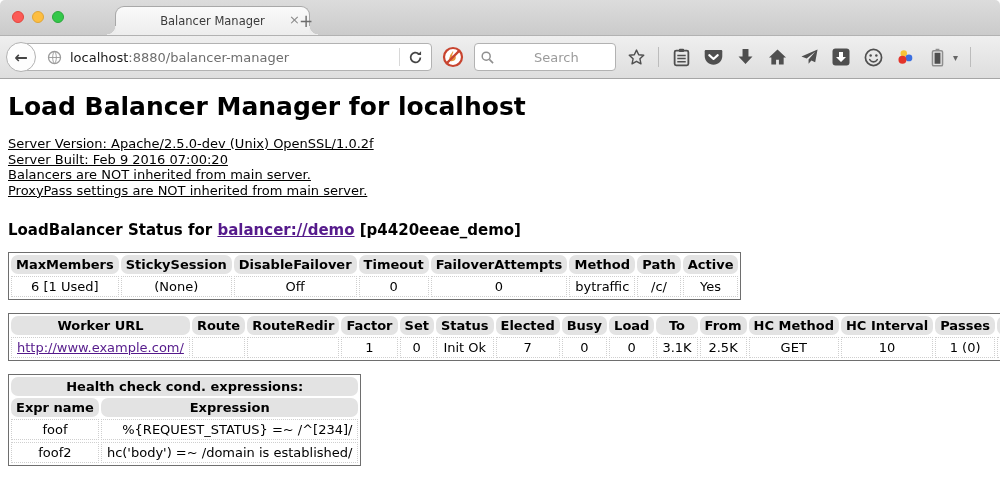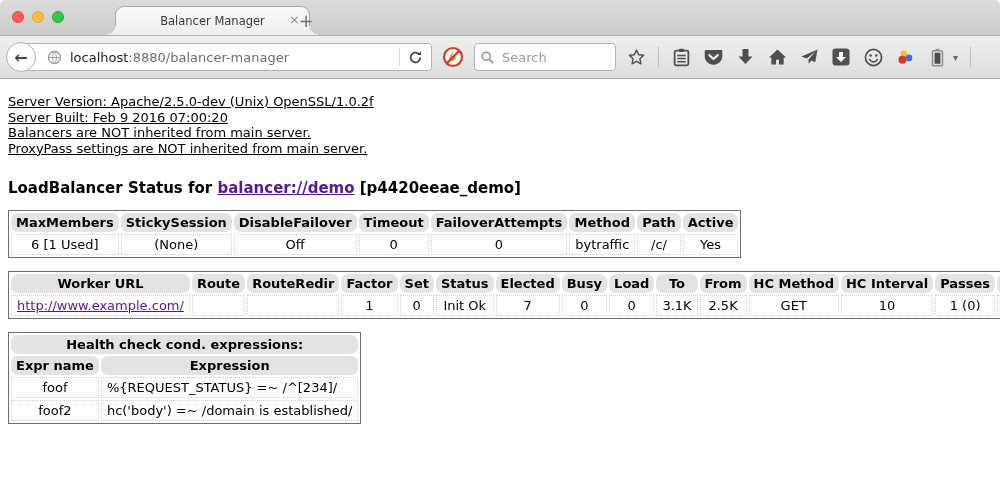--- a/index.html
+++ b/index.html
@@ -64,21 +64,21 @@
   .url-host { color:#1a1a1a; }
   .url-path { color:#6e6e6e; }
   .url-sep { width:1px; height:18px; background:#d8d8d8; margin-right:6px; }
   .reload { padding:0 8px 0 2px; display:flex; }
 
   .flashblock { margin:0 10px; display:flex; }
 
   .searchbox {
     height:28px; width:142px; flex:none;
     background:#fff; border:1px solid #b2b2b2; border-radius:4px;
-    display:flex; align-items:center; padding:0 6px;
+    display:flex; align-items:center; padding:0 6px;gap:32px;
   }
   .searchbox input {
     border:none; outline:none; background:transparent; width:100%;
     font-family:"DejaVu Sans",sans-serif; font-size:13px; color:#444;
   }
   .searchbox input::placeholder { color:#9b9b9b; }
   .search-glass { margin-right:6px; display:flex; }
 
   .iconrow { display:flex; align-items:center; margin-left:10px; gap:12px; }
   .tool-icon { width:20px; height:20px; display:flex; align-items:center; justify-content:center; }
@@ -104,21 +104,21 @@
     padding:0 5px; text-align:center; line-height:19px; white-space:nowrap;border-radius:7px;
   }
   table.apache td {
     padding:0 5px; text-align:center; line-height:19px;
     border:1px dotted #cfcfcf; white-space:nowrap;
   }
   table.apache td.left { text-align:right; }
   .tbl-balancer { width:616px; }
   .tbl-workers  { width:977px; margin-top:16px; }
   .tbl-health   { width:311px; margin-top:10px; }
-  .tbl-health td.expr { text-align:left; }
+  .tbl-health td.expr { text-align:right; }
   .ic { display:block; }
 </style>
 </head>
 <body>
 
 <div class="browser">
 
   <div class="titlebar">
     <div class="traffic">
       <div class="light red"></div>
@@ -240,20 +240,21 @@
       <span class="tool-icon hamburger">
           <span></span>
           <span></span>
           <span></span>
         </span>
 
     </div>
   </div>
 
   <div class="content">
+    <h1 class="page-title">Load Balancer Manager for localhost</h1>
 
     <div class="info">
       <div>Server Version: Apache/2.5.0-dev (Unix) OpenSSL/1.0.2f</div>
       <div>Server Built: Feb 9 2016 07:00:20</div>
       <div>Balancers are NOT inherited from main server.</div>
       <div>ProxyPass settings are NOT inherited from main server.</div>
     </div>
 
     <div class="status-heading"><span>LoadBalancer Status for </span><a href="#">balancer://demo</a><span> [p4420eeae_demo]</span></div>
 

